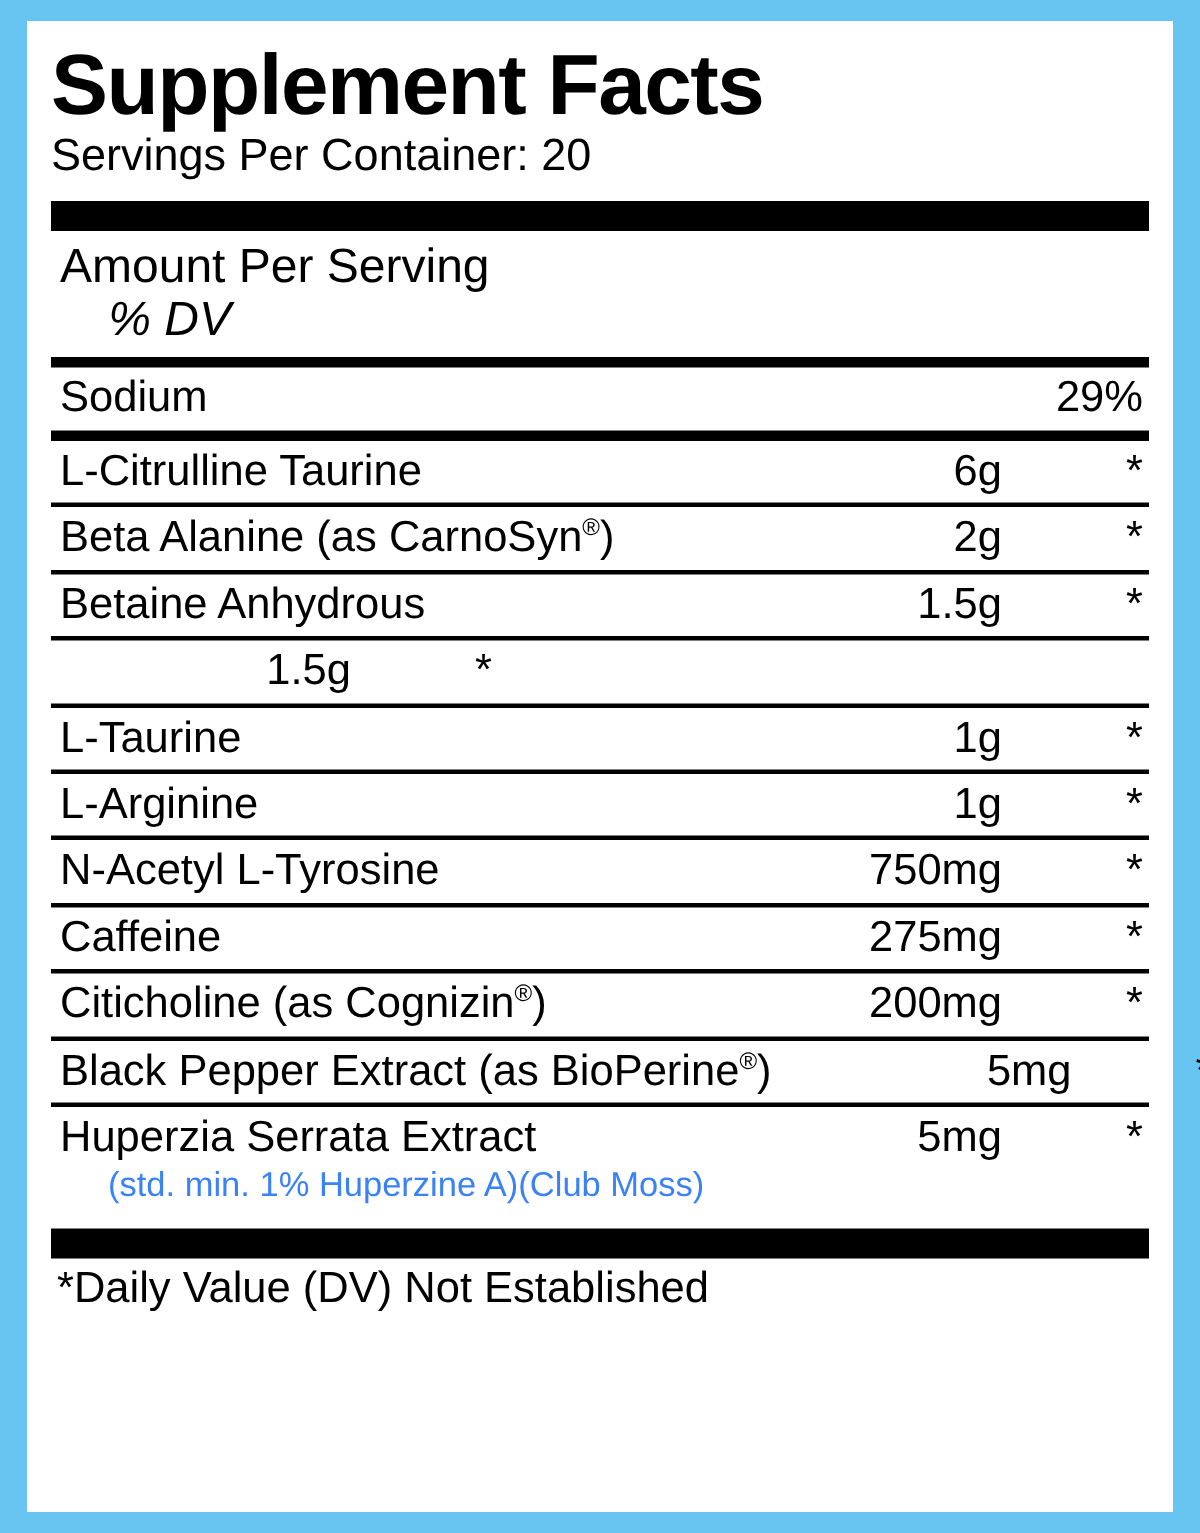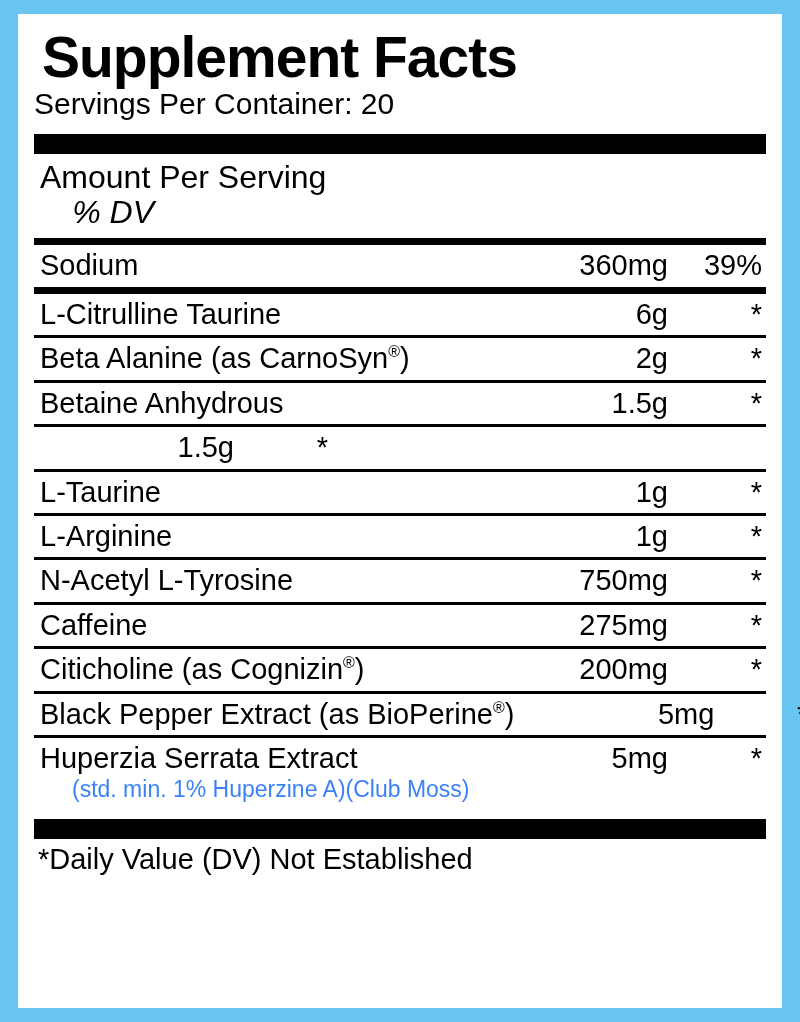--- a/index.html
+++ b/index.html
@@ -27,21 +27,21 @@
     position: relative;
     width: 100%;
     height: 100%;
   }
 
   .title {
     font-size: 57px;
     font-weight: bold;
     letter-spacing: -1px;
     line-height: 1.02;
-    margin: 14px 0 0 8px;
+    margin: 14px 0 0 0;
     color: #000;
     white-space: nowrap;
   }
 
   .serving-line {
     font-size: 30px;
     line-height: 1.18;
     color: #000;
     white-space: nowrap;
   }
@@ -140,22 +140,21 @@
 
     <div class="row header-row">
       <div class="name">Amount Per Serving</div>
       <div class="dv">% DV</div>
     </div>
 
     <div class="rule-med"></div>
 
     <div class="row">
       <div class="name">Sodium</div>
-      <div class="amount">360mg</div>
-      <div class="dv">39%</div>
+      <div class="dv">29%</div>
     </div>
     <div class="rule-med"></div>
 
     <div class="row">
       <div class="name">L-Citrulline Taurine</div>
       <div class="amount">6g</div>
       <div class="dv">*</div>
     </div>
     <div class="rule-thin"></div>
 

